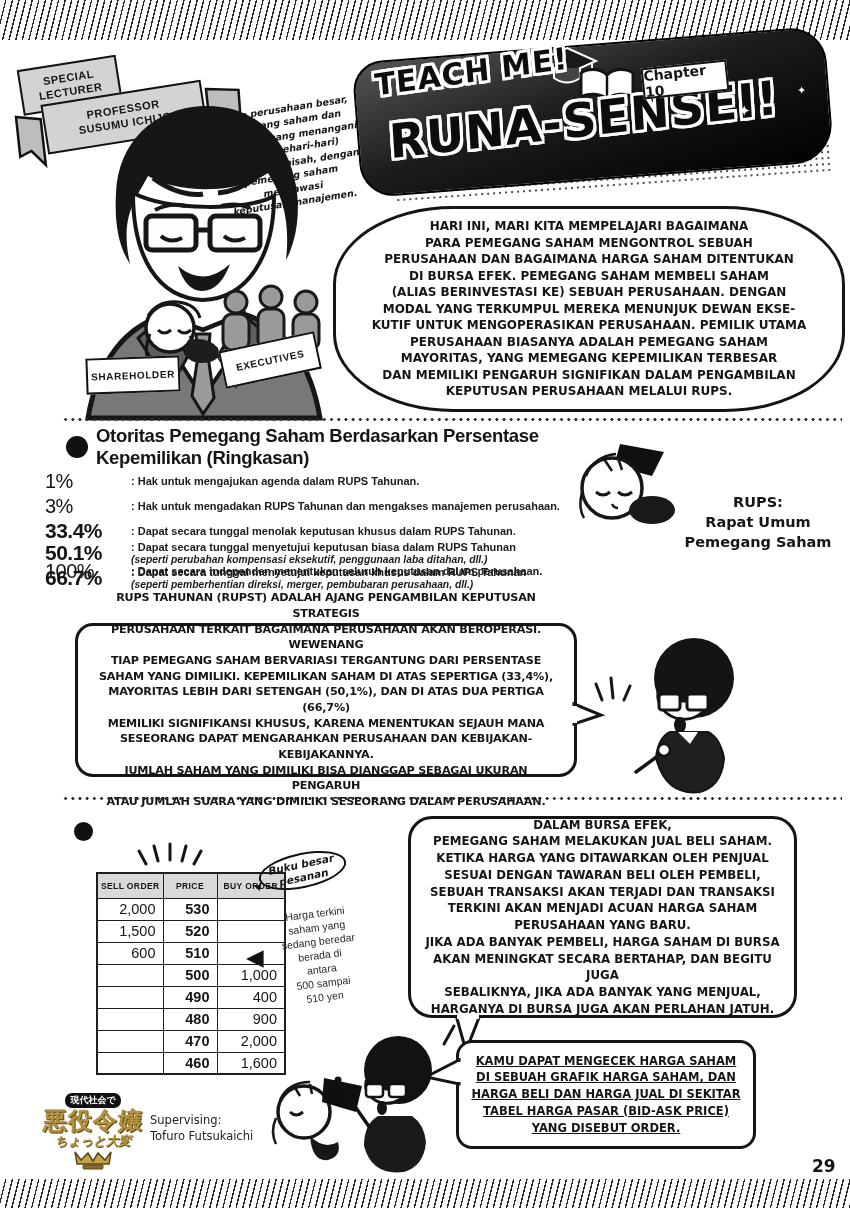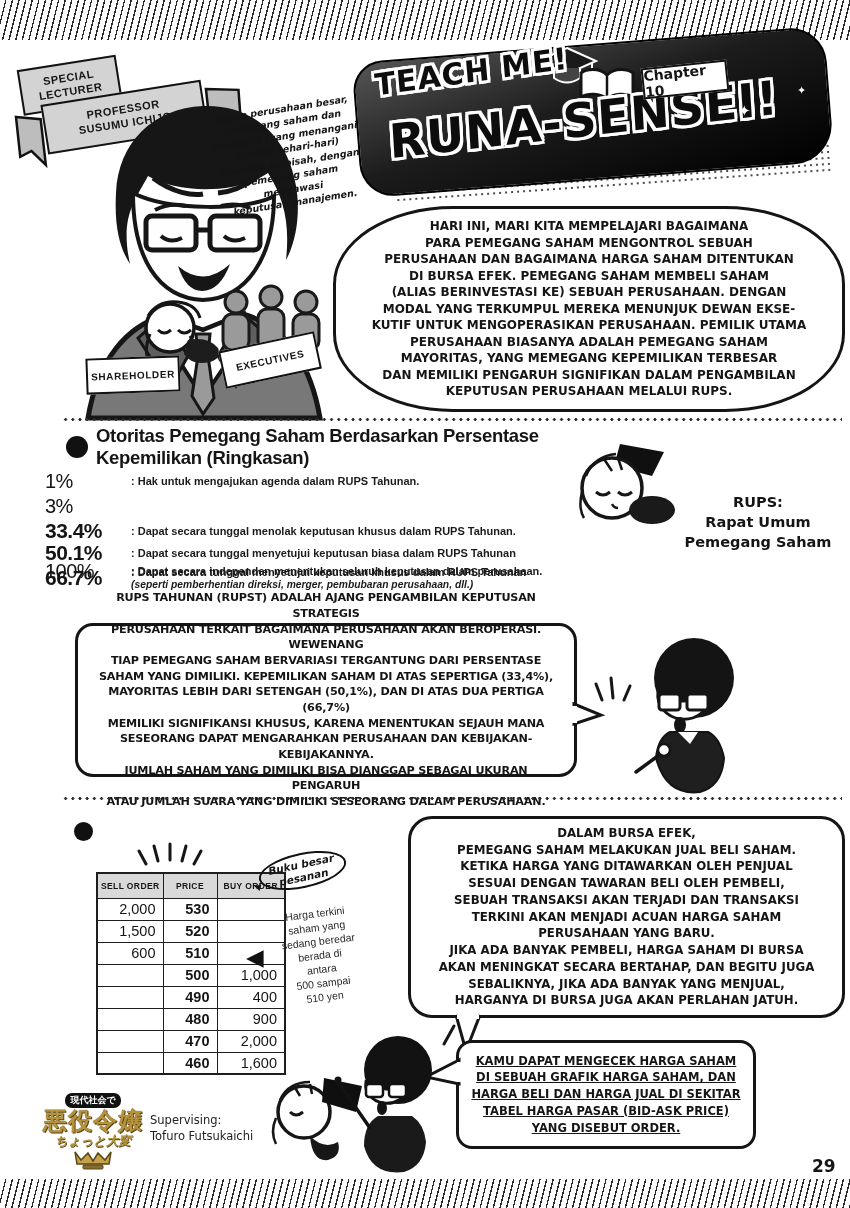--- a/index.html
+++ b/index.html
@@ -74,21 +74,21 @@
   .sparkle { position:absolute; color:#fff; font-size:15px; }
 
   
   .bubble {
     position:absolute; background:#fff; border:3px solid #151515;
     font-family:"DejaVu Sans", sans-serif; font-weight:bold; text-align:center;
     display:flex; align-items:center; justify-content:center;
   }
   #intro-bubble { left:333px; top:206px; width:512px; height:206px; border-radius:120px/78px;
     font-size:12px; line-height:1.38; padding:10px 22px; }
-  #market-bubble { left:408px; top:816px; width:437px; height:202px; border-radius:24px;
+  #market-bubble { left:408px; top:816px; width:389px; height:202px; border-radius:24px;
     font-size:11.8px; line-height:1.42; padding:8px 12px; }
   #order-bubble { left:456px; top:1040px; width:300px; height:109px; border-radius:16px;
     font-size:11.5px; line-height:1.45; padding:8px 10px;text-decoration:underline; }
 
   
   .dotsep {
     left:62px; width:780px; height:5px;
     background-image:radial-gradient(circle, #2e2e2e 1.3px, transparent 1.6px);
     background-size:7.2px 5px; background-repeat:repeat-x;
   }
@@ -259,28 +259,29 @@
   <div class="bullet" id="s1-bullet"></div>
   <div class="sec-title pre" id="s1-title">Otoritas Pemegang Saham Berdasarkan Persentase
 Kepemilikan (Ringkasan)</div>
 
   <div class="pct-row" style="top:470px;">
     <span class="pct">1%</span>
     <span class="pdesc">: Hak untuk mengajukan agenda dalam RUPS Tahunan.</span>
   </div>
   <div class="pct-row" style="top:495px;">
     <span class="pct">3%</span>
+    <span class="pdesc">: Hak untuk mengadakan RUPS Tahunan dan mengakses manajemen perusahaan.</span>
   </div>
   <div class="pct-row hvy" style="top:519px;">
     <span class="pct">33.4%</span>
     <span class="pdesc">: Dapat secara tunggal menolak keputusan khusus dalam RUPS Tahunan.</span>
   </div>
   <div class="pct-row hvy" style="top:541px;">
     <span class="pct">50.1%</span>
-    <span class="pdesc"><span>: Dapat secara tunggal menyetujui keputusan biasa dalam RUPS Tahunan</span></span>
+    <span class="pdesc"><span>: Dapat secara tunggal menyetujui keputusan biasa dalam RUPS Tahunan</span><span class="note">(seperti perubahan kompensasi eksekutif, penggunaan laba ditahan, dll.)</span></span>
   </div>
   <div class="pct-row hvy" style="top:566px;">
     <span class="pct">66.7%</span>
     <span class="pdesc"><span>: Dapat secara tunggal menyetujui keputusan khusus dalam RUPS Tahunan</span><span class="note">(seperti pemberhentian direksi, merger, pembubaran perusahaan, dll.)</span></span>
   </div>
   <div class="pct-row" style="top:560px;">
     <span class="pct">100%</span>
     <span class="pdesc">: Dapat secara independen menentukan seluruh keputusan dalam perusahaan.</span>
   </div>
 

